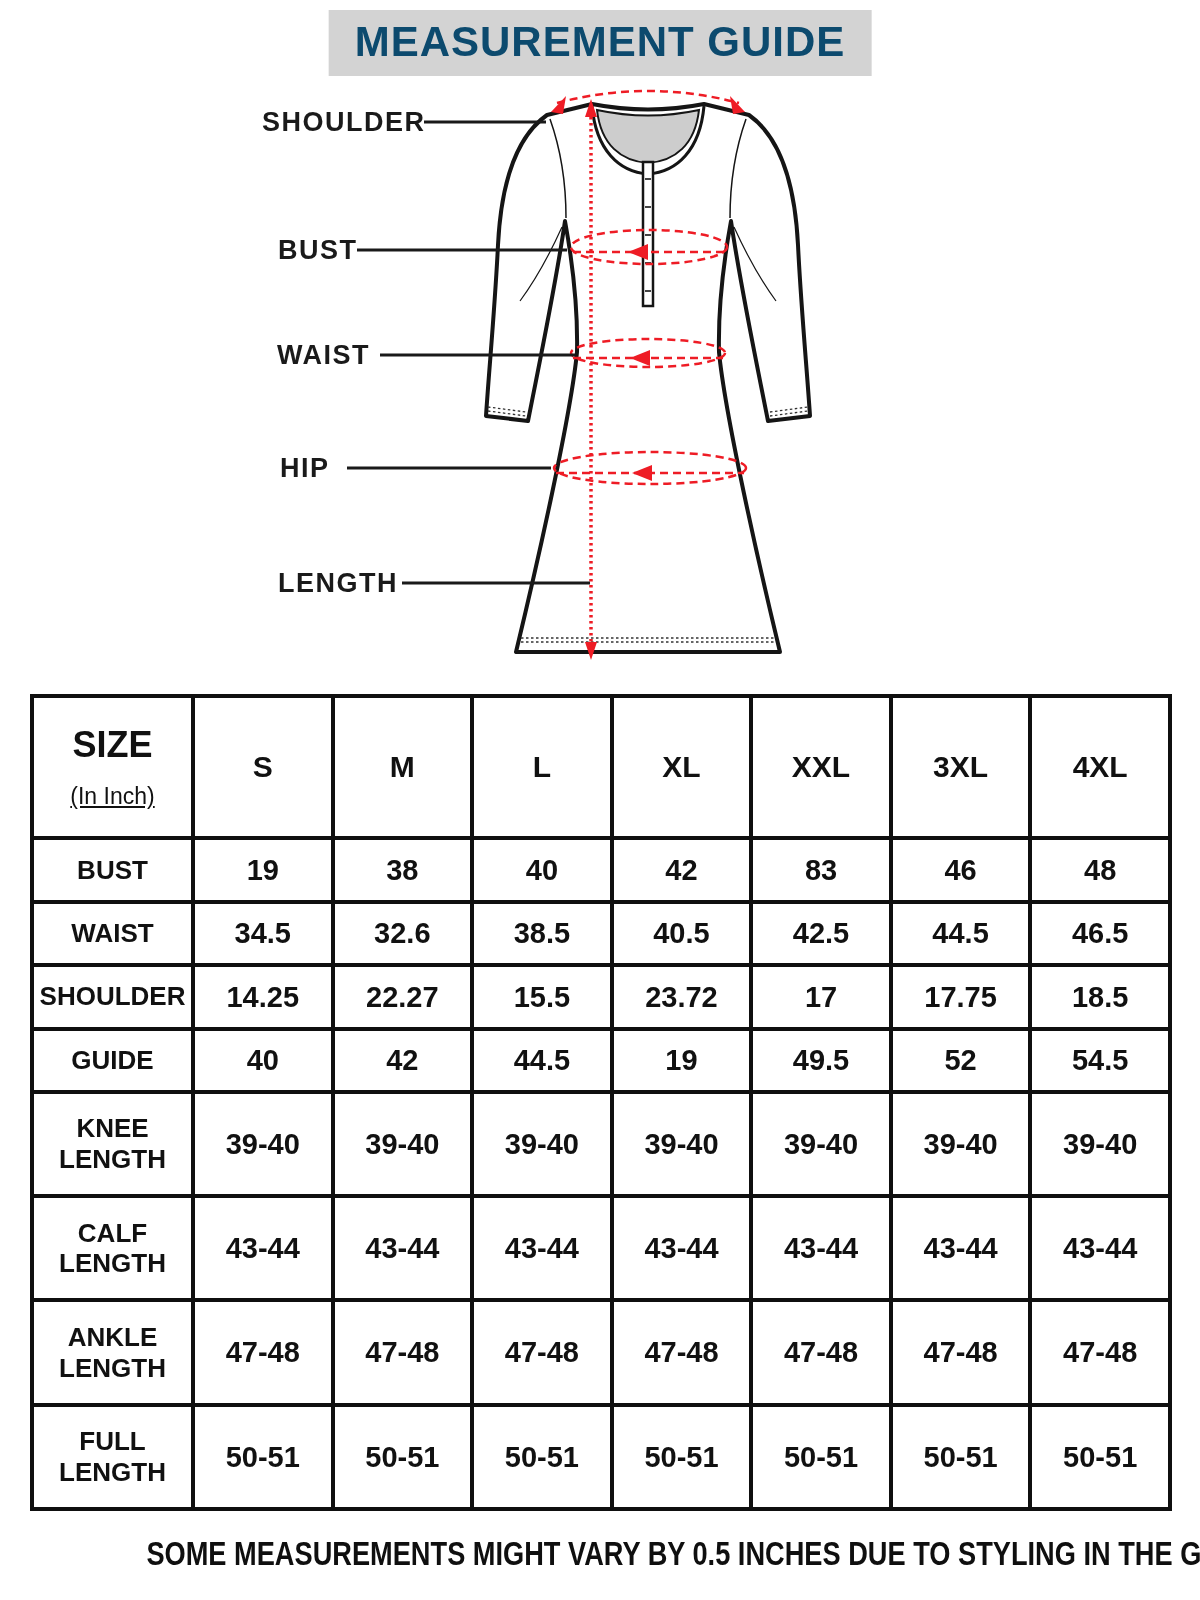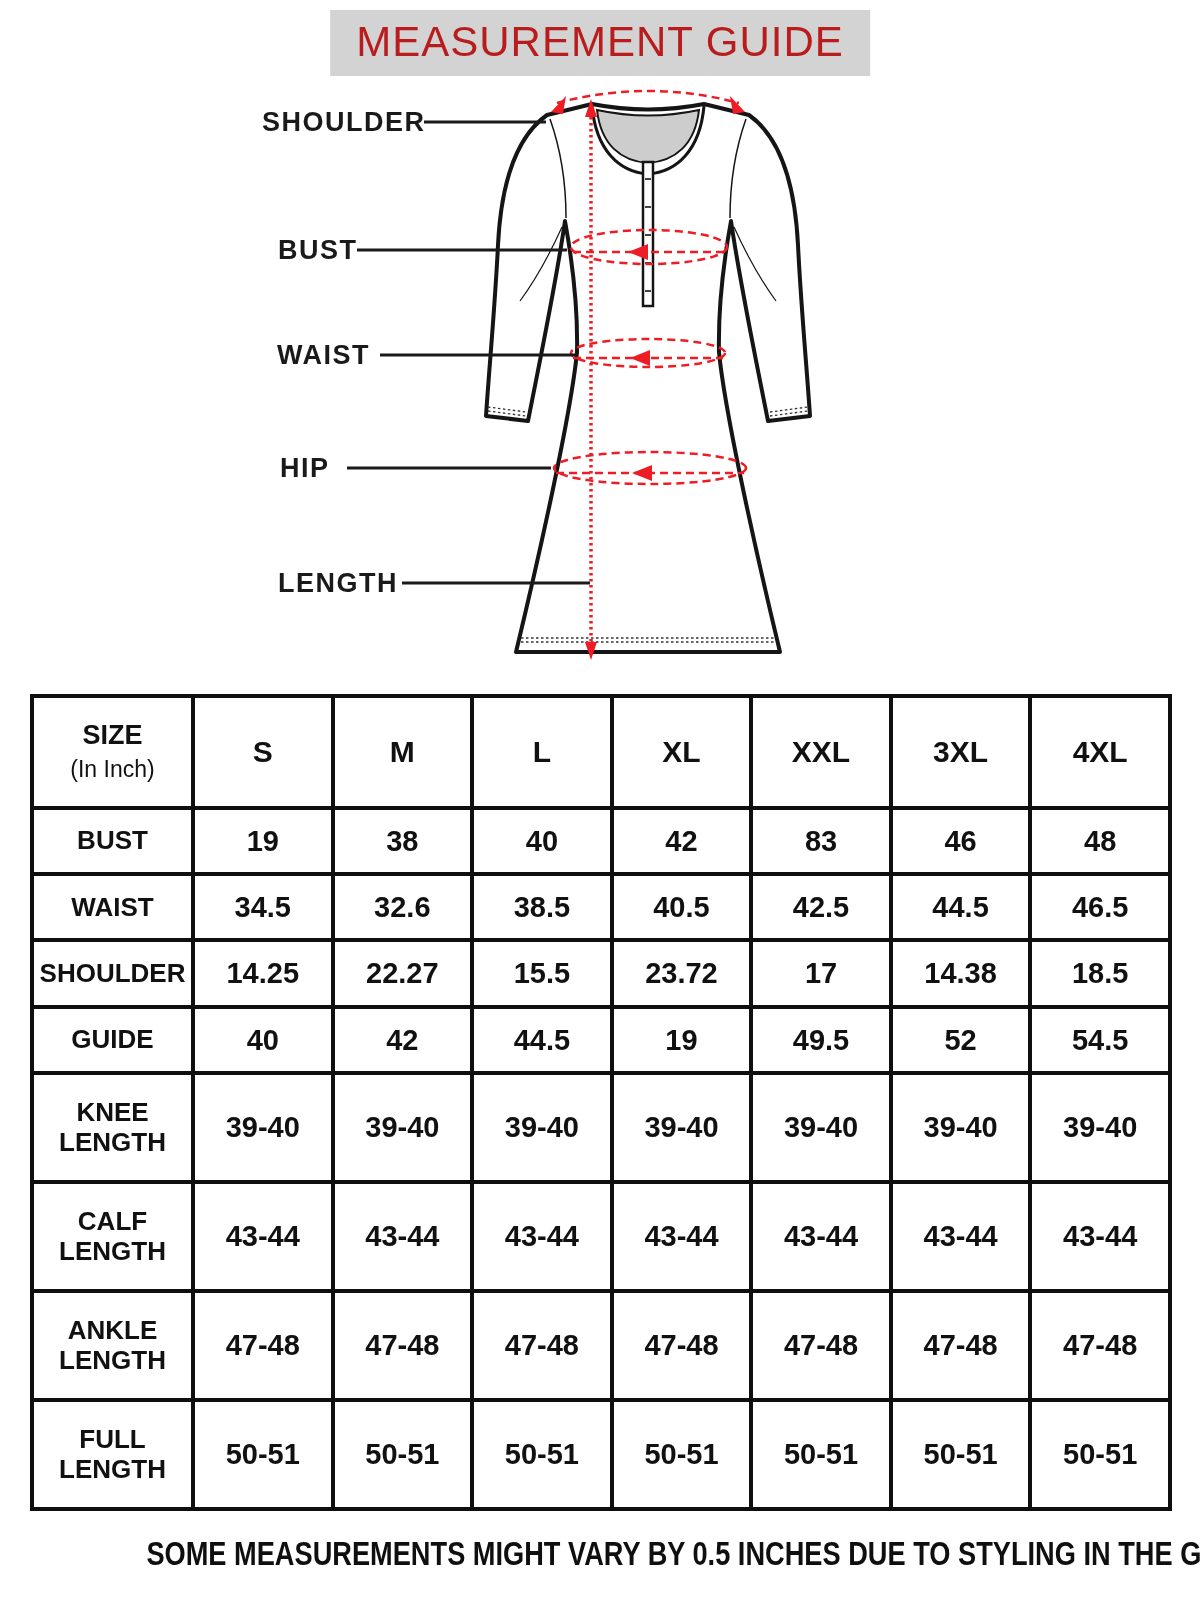--- a/index.html
+++ b/index.html
@@ -2,39 +2,39 @@
 <html><head>
 <meta charset="utf-8">
 <style>
   html,body{margin:0;padding:0;background:#ffffff;}
   .page{position:relative;width:1200px;height:1600px;background:#fff;overflow:hidden;
         font-family:"Liberation Sans","DejaVu Sans",sans-serif;color:#111;}
 
   
   .title-bar{position:absolute;top:10px;left:50%;transform:translateX(-50%);
     background:#d3d3d3;padding:8px 26px 10px 26px;}
-  .title-bar h1{margin:0;font-size:42px;font-weight:normal;letter-spacing:1px;color:#b91c1c;white-space:nowrap;}
+  .title-bar h1{margin:0;font-size:42px;font-weight:bold;letter-spacing:1px;color:#0c4a6e;white-space:nowrap;}
 
   
   .diagram{position:absolute;top:75px;left:0;width:1200px;height:600px;}
   .diagram svg{display:block;width:1200px;height:600px;}
   .diagram text{font-family:"Liberation Sans","DejaVu Sans",sans-serif;font-weight:bold;
     font-size:27px;letter-spacing:1.5px;fill:#1a1a1a;}
 
   
   table.size-chart{position:absolute;left:30px;top:694px;width:1142px;height:817px;
     border-collapse:collapse;table-layout:fixed;}
   .size-chart th,.size-chart td{border:4px solid #0f0f0f;text-align:center;vertical-align:middle;
     padding:2px;line-height:1.18;}
   .size-chart col.c-label{width:161px;}
   .size-chart td{font-size:29px;font-weight:bold;}
   .size-chart th.col-head{font-size:30px;font-weight:bold;}
   .size-chart th.row-label{font-size:26px;font-weight:bold;}
-  .size-head-title{font-size:27px;font-weight:bold;}
-  .size-head-sub{font-size:23px;font-weight:normal;margin-top:4px;}
+  .size-head-title{font-size:36px;font-weight:bold;}
+  .size-head-sub{font-size:23px;font-weight:normal;margin-top:17px;text-decoration:underline;}
 
   
   .footnote{position:absolute;top:1534px;left:0;width:1200px;text-align:center;}
   .footnote span{display:inline-block;white-space:nowrap;font-size:34px;font-weight:bold;
     transform:scaleX(0.8);transform-origin:center;color:#0f0f0f;}
 </style>
 </head>
 <body>
 
 <div class="page">
@@ -171,21 +171,21 @@
       <td>44.5</td>
       <td>46.5</td>
     </tr>
     <tr>
       <th class="row-label">SHOULDER</th>
       <td>14.25</td>
       <td>22.27</td>
       <td>15.5</td>
       <td>23.72</td>
       <td>17</td>
-      <td>14.38</td>
+      <td>17.75</td>
       <td>18.5</td>
     </tr>
     <tr>
       <th class="row-label">GUIDE</th>
       <td>40</td>
       <td>42</td>
       <td>44.5</td>
       <td>19</td>
       <td>49.5</td>
       <td>52</td>

